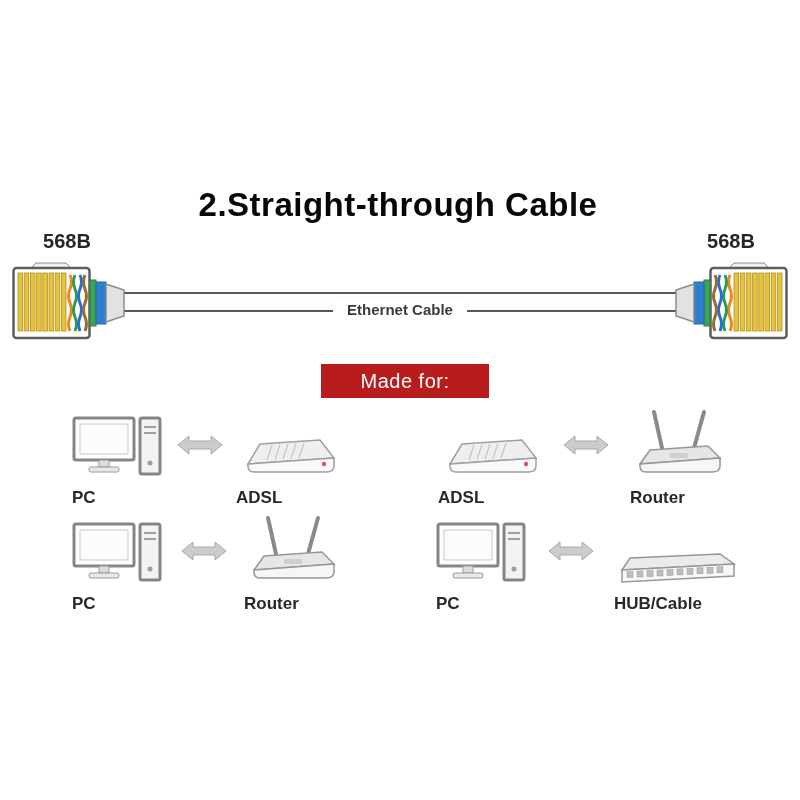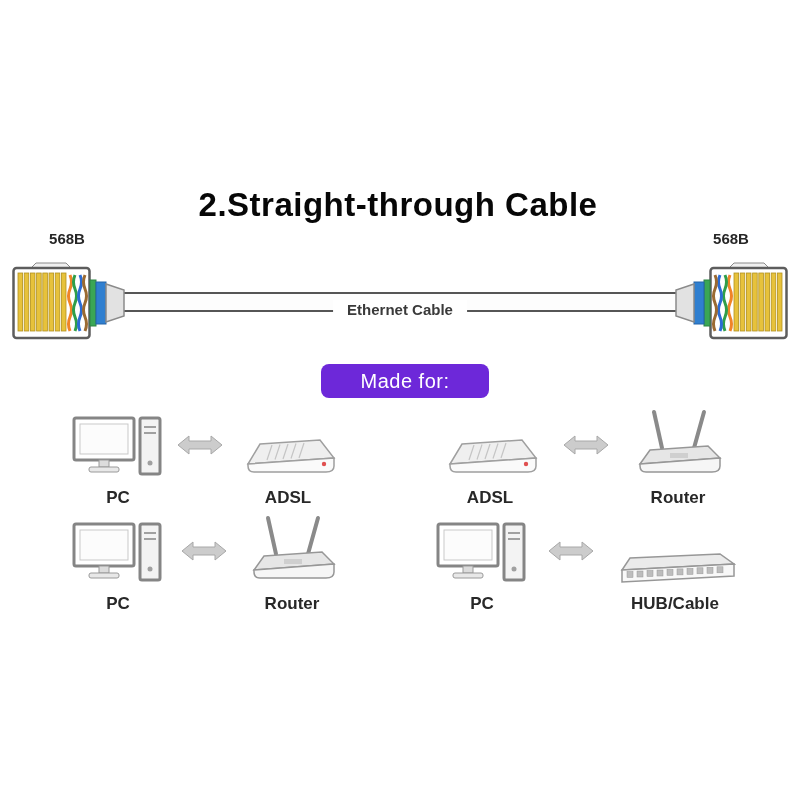--- a/index.html
+++ b/index.html
@@ -3,44 +3,44 @@
 <meta charset="utf-8">
 <style>
   * { margin:0; padding:0; box-sizing:border-box; }
   html,body { width:800px; height:800px; background:#fff; font-family:"Liberation Sans",sans-serif; }
   .stage { position:absolute; top:0; left:0; width:800px; height:800px; background:#ffffff; overflow:hidden; }
 
   .title { position:absolute; top:186px; left:0; width:796px; text-align:center;
            font-size:33px; font-weight:bold; color:#070707; letter-spacing:.5px; }
 
   .conn-label { position:absolute; top:230px; width:90px; text-align:center;
-                font-size:15px; font-weight:bold; color:#262626; }
+                font-size:20px; font-weight:bold; color:#262626; }
   .conn-label.left  { left:22px; }
   .conn-label.right { left:686px; }
 
   .cable { position:absolute; left:116px; top:292px; width:568px; height:20px;
            background:#fdfdfd; border-top:2px solid #565656; border-bottom:2px solid #565656; }
   .cable-label { position:absolute; top:300px; left:50%; transform:translateX(-50%);
                  background:#ffffff; padding:1px 14px; font-size:15px; font-weight:bold; color:#3a3a3a; }
 
   .connector { position:absolute; top:260px; width:118px; height:86px; }
   .connector.left  { left:12px; }
   .connector.right { left:670px; transform:scaleX(-1); }
 
   .banner { position:absolute; left:321px; top:364px; width:168px; height:34px;
-            background:#6d28d9; color:#fff; display:flex; align-items:center; justify-content:center;
-            font-size:20px; letter-spacing:.5px;border-radius:8px; }
+            background:#b91c1c; color:#fff; display:flex; align-items:center; justify-content:center;
+            font-size:20px; letter-spacing:.5px; }
 
   .pair { position:absolute; display:flex; justify-content:space-between; }
   .pair-1 { left:72px;  top:410px; width:268px; }
   .pair-2 { left:438px; top:410px; width:288px; }
   .pair-3 { left:72px;  top:516px; width:268px; }
   .pair-4 { left:436px; top:516px; width:300px; }
 
-  .device   { display:flex; flex-direction:column; align-items:center; }
+  .device   { display:flex; flex-direction:column; }
   .icon-box { height:70px; display:flex; align-items:flex-end; justify-content:center; }
   .arrowbox { height:70px; display:flex; align-items:center; }
   .dev-label { margin-top:8px; font-size:17px; font-weight:600; color:#282828; }
 </style>
 </head>
 <body>
 
 <div class="stage">
 
   <div class="title">2.Straight-through Cable</div>

